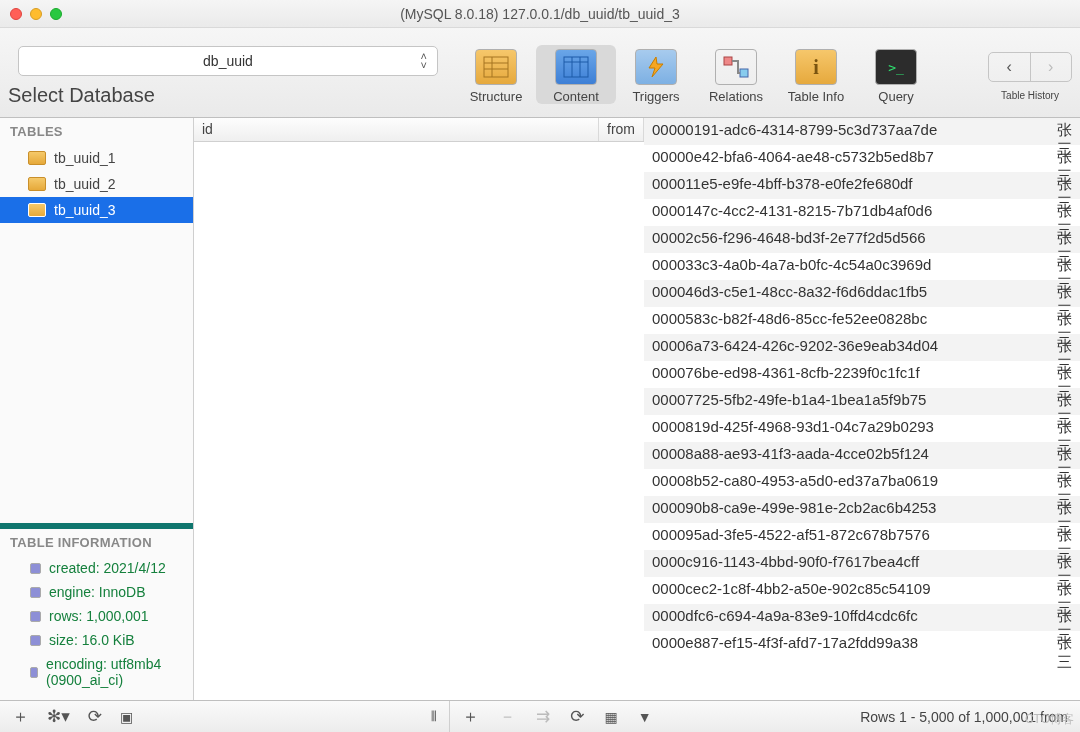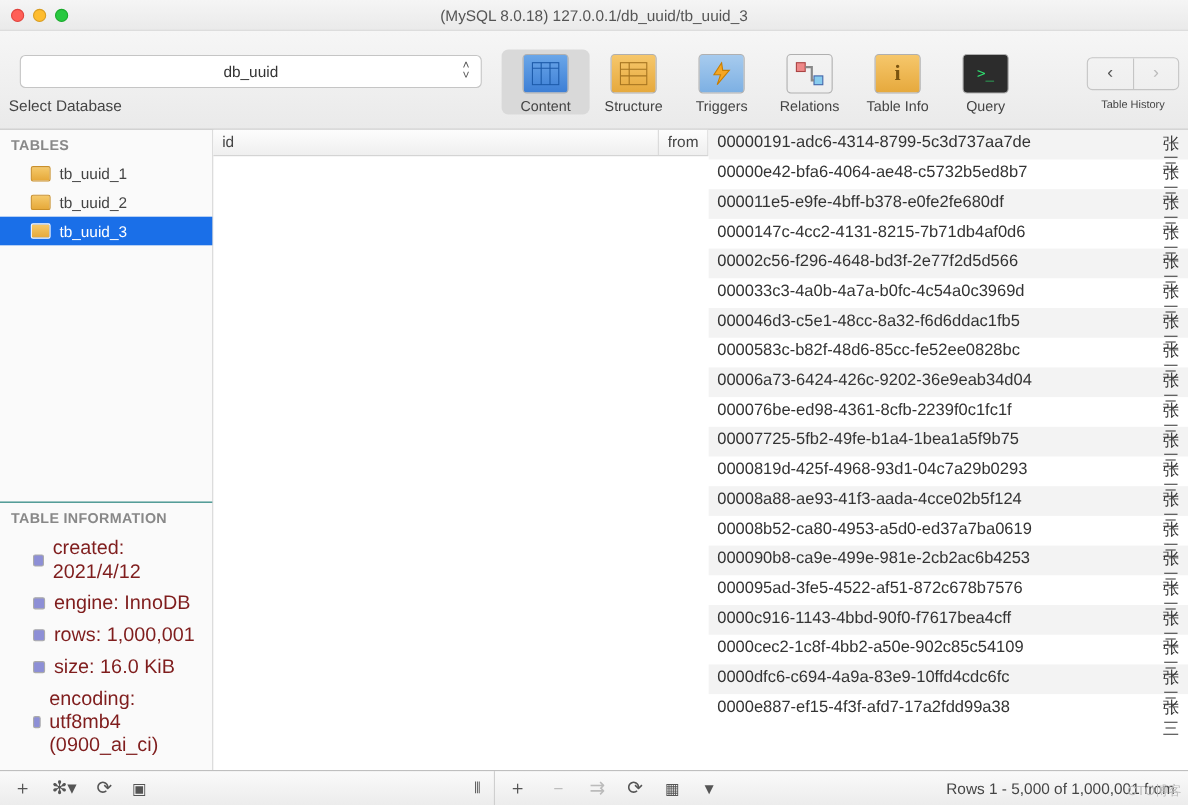--- a/index.html
+++ b/index.html
@@ -46,21 +46,21 @@
   .db-select {
     width: 420px; height: 30px;
     border:1px solid #c5c5c5; border-radius:5px;
     background:#fff;
     font-size:14px; color:#333;
     display:flex; align-items:center; justify-content:center;
     margin: 4px auto 8px auto;
     position:relative;
   }
   .db-select .chevrons { position:absolute; right:10px; font-size:11px; color:#555; line-height:9px;}
-  .db-select-label { font-size:14px; color:#444; }
+  .db-select-label { font-size:20px; color:#444; }
   .tool-row { display:flex; align-items:flex-start; gap:0; margin-left:8px; }
   .tool-btn {
     width: 80px;
     text-align:center;
     font-size:13px; color:#444;
     padding-top:2px;
     border-radius:6px;
   }
   .tool-btn.active { background:#d9d9d9; }
   .tool-btn .ticon {
@@ -94,22 +94,22 @@
   }
   .table-list { flex:0 0 auto; }
   .table-item {
     display:flex; align-items:center; gap:8px;
     height:26px; padding:0 28px; font-size:14px; color:#444;
   }
   .table-item.selected { background:#1a6fe8; color:#fff; }
   .table-icon { width:18px; height:14px; background:linear-gradient(#f5c96a,#e6a93a); border:1px solid #c98f2a; border-radius:2px;}
   .table-item.selected .table-icon{border-color:#fff;}
   .spacer { flex:1; }
-  .info-block { border-top:1px solid #0f766e; padding-bottom:8px;}
-  .info-row { display:flex; align-items:center; gap:8px; padding:4px 14px 4px 30px; font-size:18px; color:#7f1d1d;}
+  .info-block { border-top:6px solid #0f766e; padding-bottom:8px;}
+  .info-row { display:flex; align-items:center; gap:8px; padding:4px 14px 4px 30px; font-size:14px; color:#15803d;}
   .info-bullet{ width:11px;height:11px;border:1px solid #aaa; background:#8d8fd6; border-radius:2px;}
   
   .content { flex:1; display:flex; flex-direction:row; background:#fff;}
   .col-header {
     display:flex; height:24px; background:linear-gradient(#fdfdfd,#efefef);
     border-bottom:1px solid #d0d0d0; font-size:14px; color:#444;
   }
   .col-header div{ padding:3px 8px; border-right:1px solid #d9d9d9;}
   .col-id { width:405px; }
   .col-name{ flex:1; }
@@ -145,43 +145,43 @@
 <div class="toolbar">
   <div class="db-select-wrap">
     <div class="db-select">
       <span>db_uuid</span>
       <span class="chevrons">˄<br>˅</span>
     </div>
     <div class="db-select-label">Select Database</div>
   </div>
 
   <div class="tool-row">
+    <div class="tool-btn">
+      <div class="ticon" style="background:linear-gradient(#f6c76b,#e6a93d);">
+        <svg width="26" height="22">
+            <rect x="1" y="1" width="24" height="20" fill="none" stroke="#a57420"></rect>
+            <line x1="1" y1="7" x2="25" y2="7" stroke="#a57420"></line>
+            <line x1="1" y1="13" x2="25" y2="13" stroke="#a57420"></line>
+            <line x1="9" y1="1" x2="9" y2="21" stroke="#a57420"></line>
+          </svg>
+      </div>
+      <span>Structure</span>
+    </div>
     <div class="tool-btn active">
       <div class="ticon" style="background:linear-gradient(#6aa6e8,#3d7fd6);">
         <svg width="26" height="22">
             <rect x="1" y="1" width="24" height="20" fill="none" stroke="#1c5aa8"></rect>
             <line x1="1" y1="6" x2="25" y2="6" stroke="#1c5aa8"></line>
             <line x1="9" y1="1" x2="9" y2="21" stroke="#1c5aa8"></line>
             <line x1="17" y1="1" x2="17" y2="21" stroke="#1c5aa8"></line>
           </svg>
       </div>
       <span>Content</span>
     </div>
     <div class="tool-btn">
-      <div class="ticon" style="background:linear-gradient(#f6c76b,#e6a93d);">
-        <svg width="26" height="22">
-            <rect x="1" y="1" width="24" height="20" fill="none" stroke="#a57420"></rect>
-            <line x1="1" y1="7" x2="25" y2="7" stroke="#a57420"></line>
-            <line x1="1" y1="13" x2="25" y2="13" stroke="#a57420"></line>
-            <line x1="9" y1="1" x2="9" y2="21" stroke="#a57420"></line>
-          </svg>
-      </div>
-      <span>Structure</span>
-    </div>
-    <div class="tool-btn">
       <div class="ticon" style="background:linear-gradient(#a7cbee,#7db0e3);">
         <svg width="18" height="22">
             <polygon points="9,1 2,12 8,12 5,21 16,8 10,8" fill="#f5a623" stroke="#c77d00"></polygon>
           </svg>
       </div>
       <span>Triggers</span>
     </div>
     <div class="tool-btn">
       <div class="ticon">
         <svg width="28" height="24">

